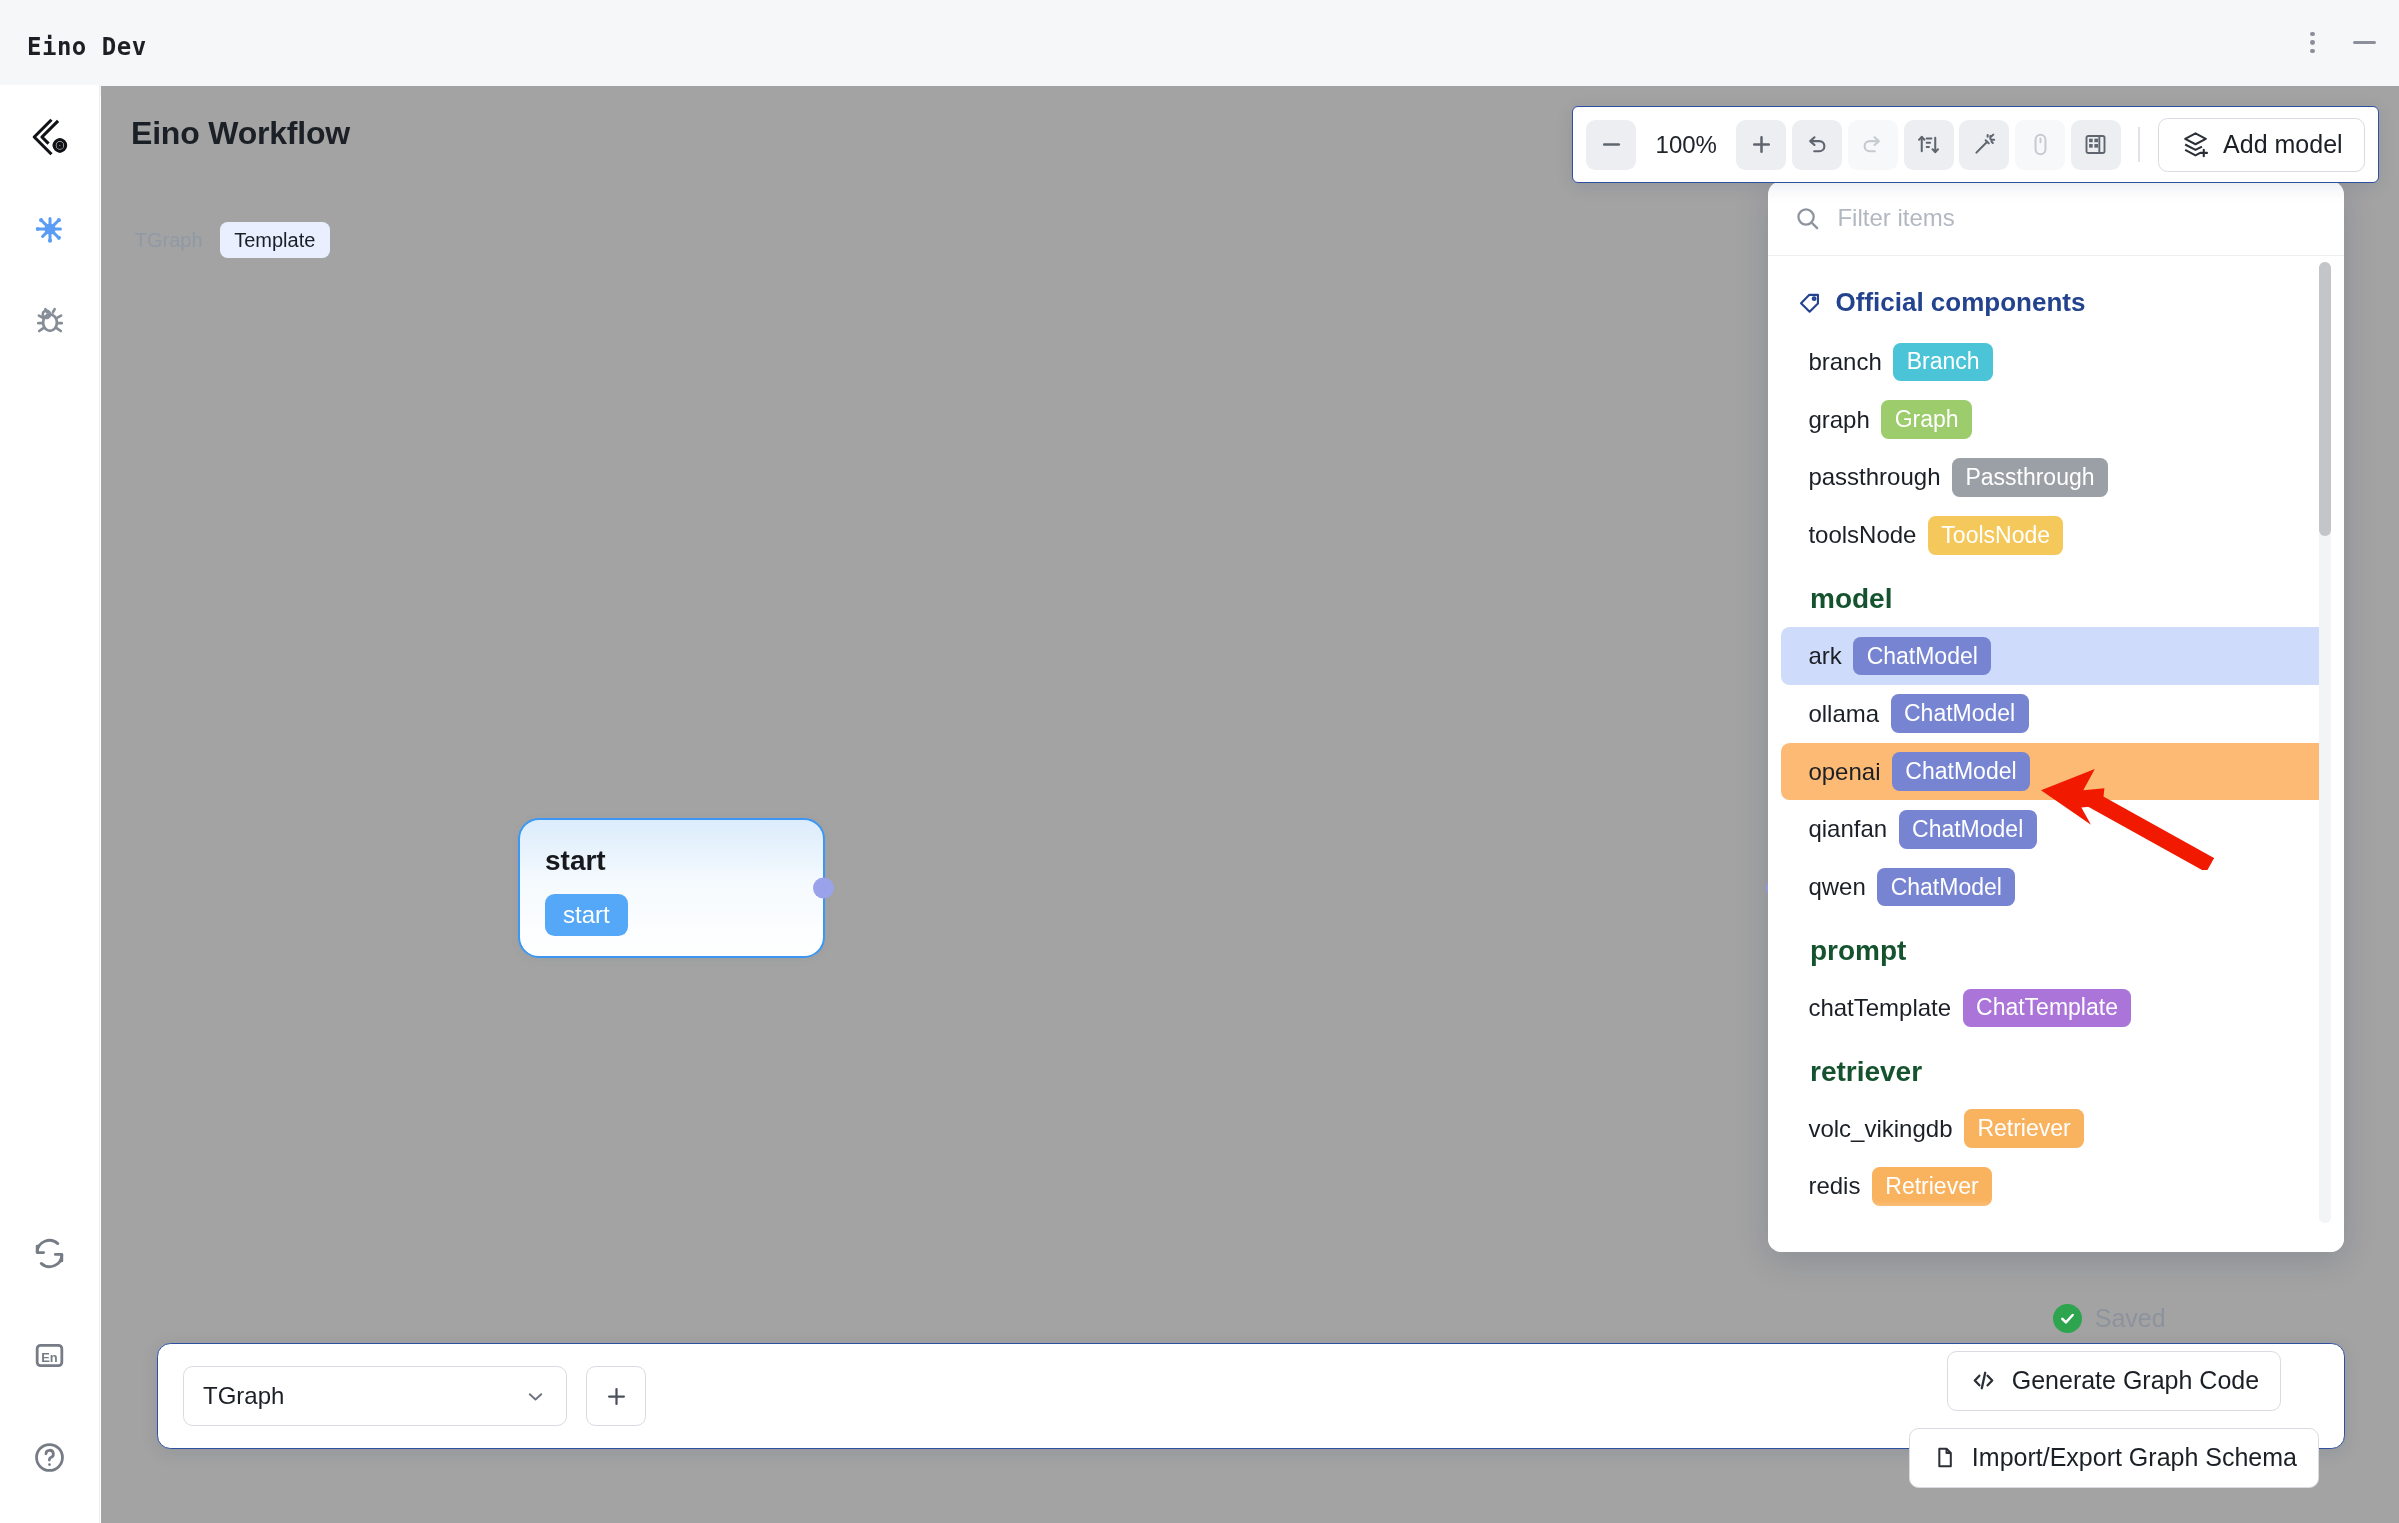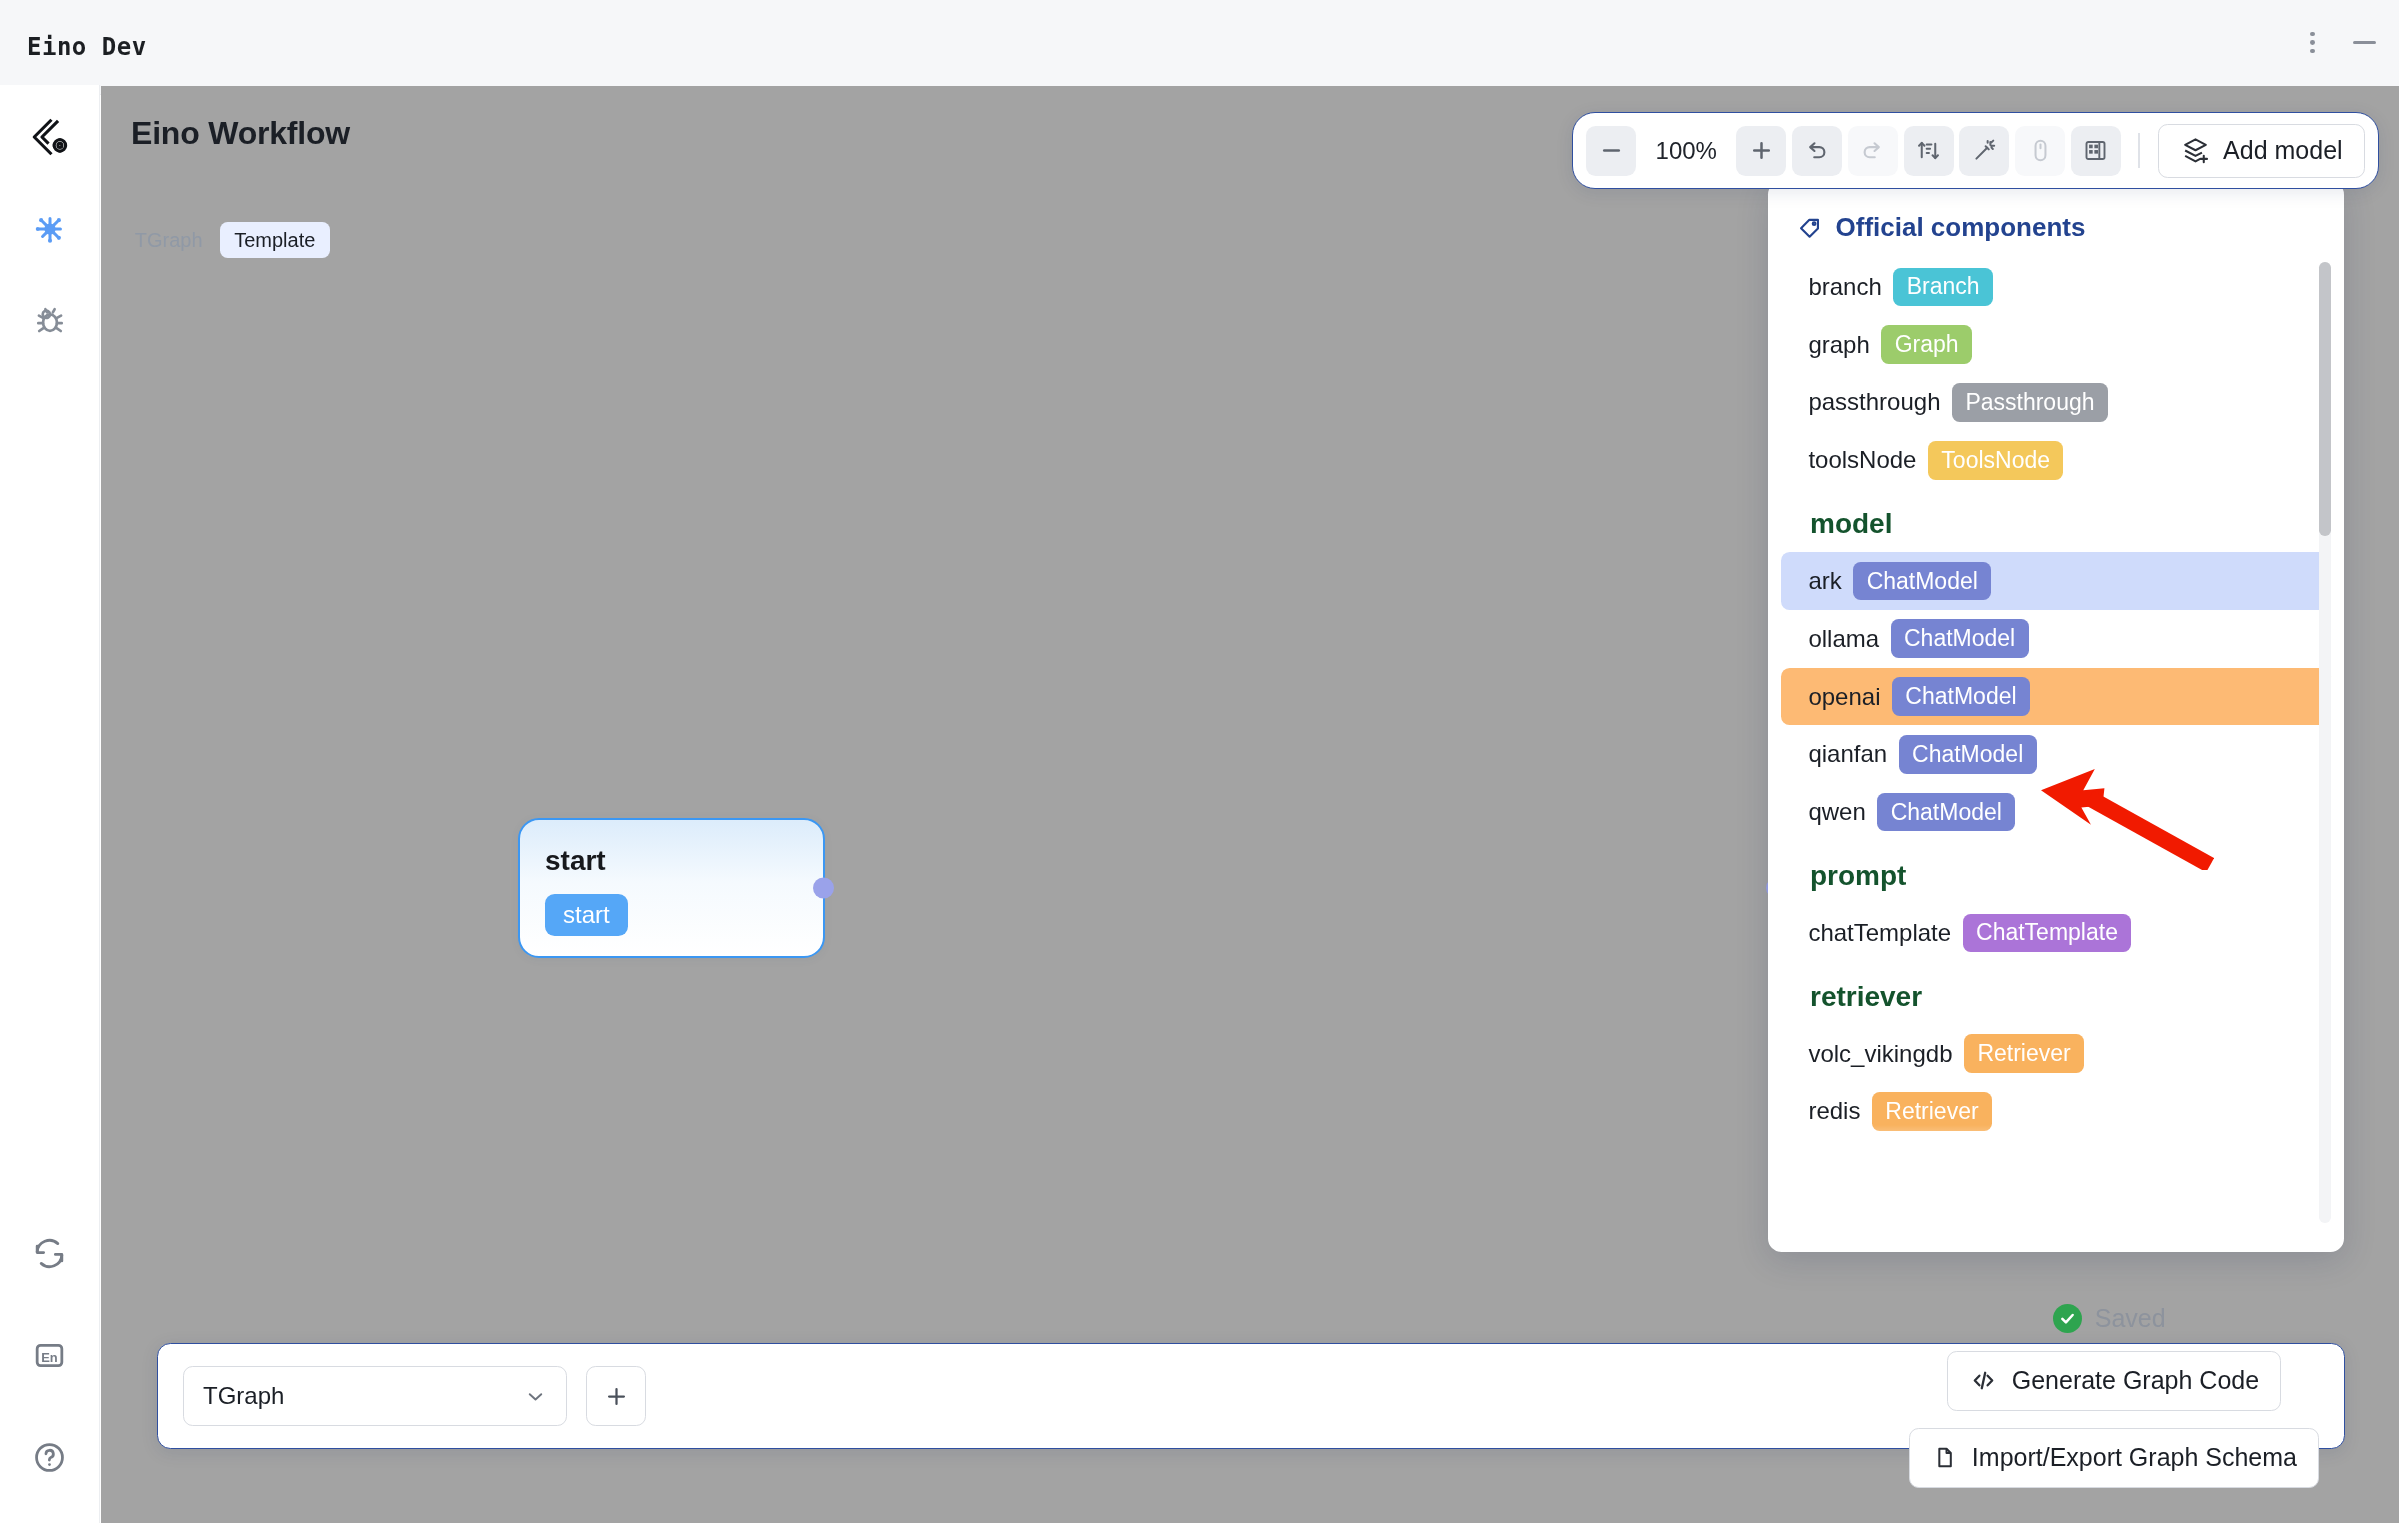--- a/index.html
+++ b/index.html
@@ -74,25 +74,24 @@
   }
 
   #node-start { left: 417px; top: 732px; width: 307px; height: 140px; padding: 25px 0 0 25px; }
   #node-start .handle { right: -10.6px; }
   #node-end { left: 1674px; top: 732px; width: 307px; height: 140px; padding: 25px 0 0 25px; }
   #node-end .handle { left: -10.6px; }
 
   
   .toolbar {
     position: absolute; left: 1572px; top: 106px; width: 807px; height: 77px;
-    background: #ffffff; border: 1.9px solid #2f4fa0; border-radius: 23px;
+    background: #ffffff; border: 1.9px solid #2f4fa0; border-radius: 6px;
     display: flex; align-items: center; padding: 0 13.4px; gap: 5.8px;
     box-shadow: 0 3.8px 17.3px rgba(20,40,90,0.10);
     z-index: 40;
-    margin-top: 6px;
   }
   .tb-btn {
     width: 50px; height: 50px; border-radius: 9.6px; background: #eceef2;
     display:flex; align-items:center; justify-content:center; cursor:pointer; flex: none;
   }
   .tb-btn.disabled { background: #f7f8fa; }
   .zoom-val { font-size: 24px; color: #20242b; padding: 0 13.4px; min-width: 88px; text-align:center; }
   .tb-sep { width: 1.9px; height: 35px; background: #dfe2e8; margin: 0 11.5px; }
   .add-node-btn {
     margin-left: auto; height: 54px; padding: 0 21px; border: 1px solid #d8dbe1;
@@ -328,20 +327,29 @@
         <polyline points="4,12 12,16.2 17,13.6"></polyline>
         <polyline points="4,16.2 12,20.4 15.6,18.5"></polyline>
         <path d="M18.4 16v5M15.9 18.5h5" stroke-linecap="round"></path>
       </svg>
     </span>
     <span>Add model</span>
   </div>
 </div>
 
 <div class="panel">
+  <div class="panel-search">
+    <span>
+      <svg width="29" height="29" viewBox="0 0 24 24" fill="none" stroke="#8e949e" stroke-width="1.9" stroke-linecap="round">
+        <circle cx="10.8" cy="10.8" r="6.3"></circle>
+          <path d="M15.6 15.6 20 20"></path>
+      </svg>
+    </span>
+    <input placeholder="Filter items" style="">
+  </div>
 
   <div class="panel-list" id="panel-list">
     <div class="section-hd">
       <span>
         <svg width="27" height="27" viewBox="0 0 24 24" fill="none" stroke="#23438f" stroke-width="1.9" stroke-linejoin="round">
           <path d="M3.6 12.6 11 5.2h7.6v7.6L11.2 20.2z"></path>
           <circle cx="15.2" cy="8.6" r="1.2"></circle>
         </svg>
       </span>
       <span>Official components</span>

